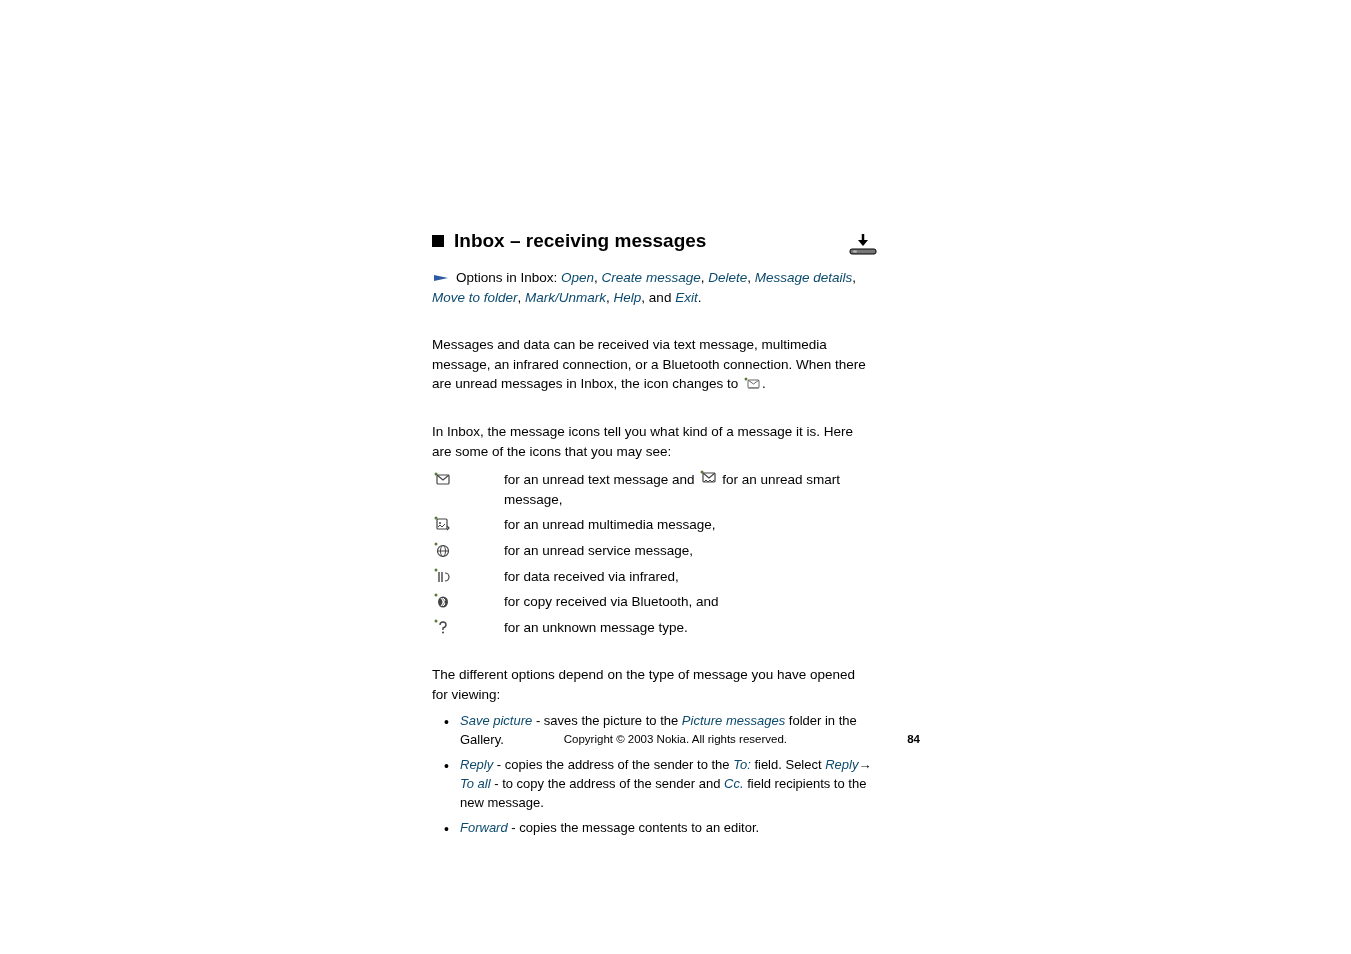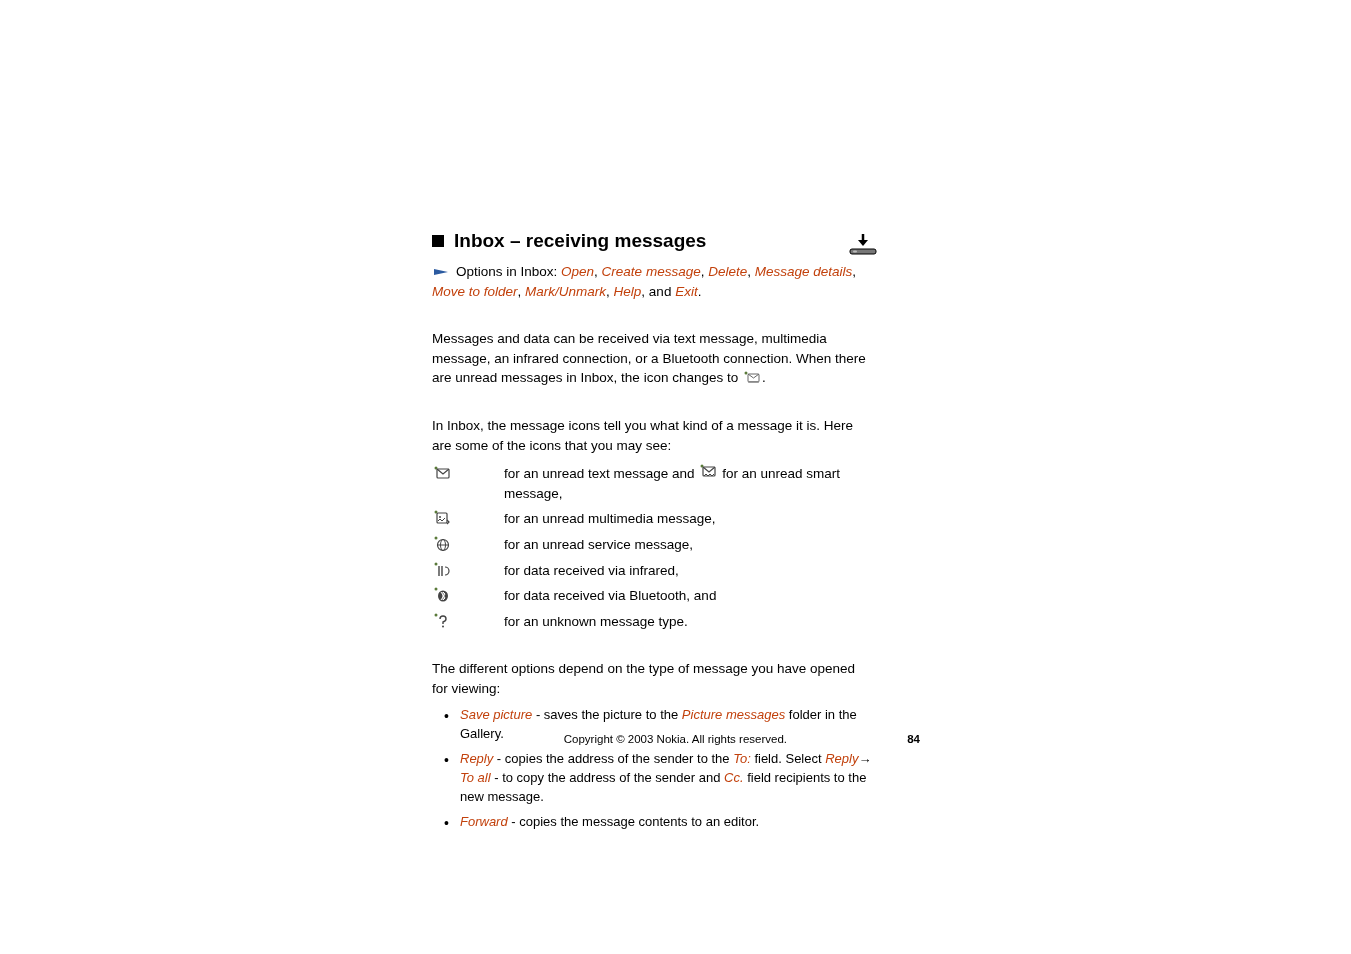--- a/index.html
+++ b/index.html
@@ -13,21 +13,21 @@
   }
   .page {
     position: absolute;
     left: 432px;
     top: 230px;
     width: 440px;
   }
   .heading-row {
     display: flex;
     align-items: center;
-    margin-bottom: 10px;
+    margin-bottom: 16px;
   }
   .heading-square {
     width: 12px;
     height: 12px;
     background: #000;
     margin-right: 10px;
     flex-shrink: 0;
   }
   .heading-text {
     font-weight: bold;
@@ -41,21 +41,21 @@
   .options-row .opt-icon {
     display: inline-block;
     width: 18px;
     height: 10px;
     vertical-align: middle;
     margin-right: 6px;
     position: relative;
   }
   .opt-icon svg { display: block; }
   .italic-green {
-    color: #c2410c;
+    color: #0c4a6e;
     font-style: italic;
     text-align: center;
   }
   .para {
     font-size: 13.5px;
     line-height: 1.45;
     margin-bottom: 8px;
     margin-top: 28px;
   }
   .inline-icon {
@@ -223,21 +223,21 @@
   </div>
 
   <div class="icon-line">
     <div class="icon-box">
       <svg width="16" height="16" viewBox="0 0 16 16">
         <circle cx="2" cy="2" r="1.5" fill="#5a7a3a"></circle>
         <ellipse cx="9" cy="9" rx="5" ry="5.5" fill="#444"></ellipse>
         <path d="M7 5 L11 11 L9 13 L9 5 L11 7 L7 13" fill="none" stroke="#fff" stroke-width="1"></path>
       </svg>
     </div>
-    <div class="icon-text"> for data received via Bluetooth, and</div>
+    <div class="icon-text"> for copy received via Bluetooth, and</div>
   </div>
 
   <div class="icon-line">
     <div class="icon-box">
       <svg width="16" height="16" viewBox="0 0 16 16">
         <circle cx="2" cy="2" r="1.5" fill="#5a7a3a"></circle>
         <path d="M6 6 Q6 3 9 3 Q12 3 12 6 Q12 8 9 9 L9 11" fill="none" stroke="#444" stroke-width="1.4"></path>
         <circle cx="9" cy="13.5" r="1" fill="#444"></circle>
       </svg>
     </div>

